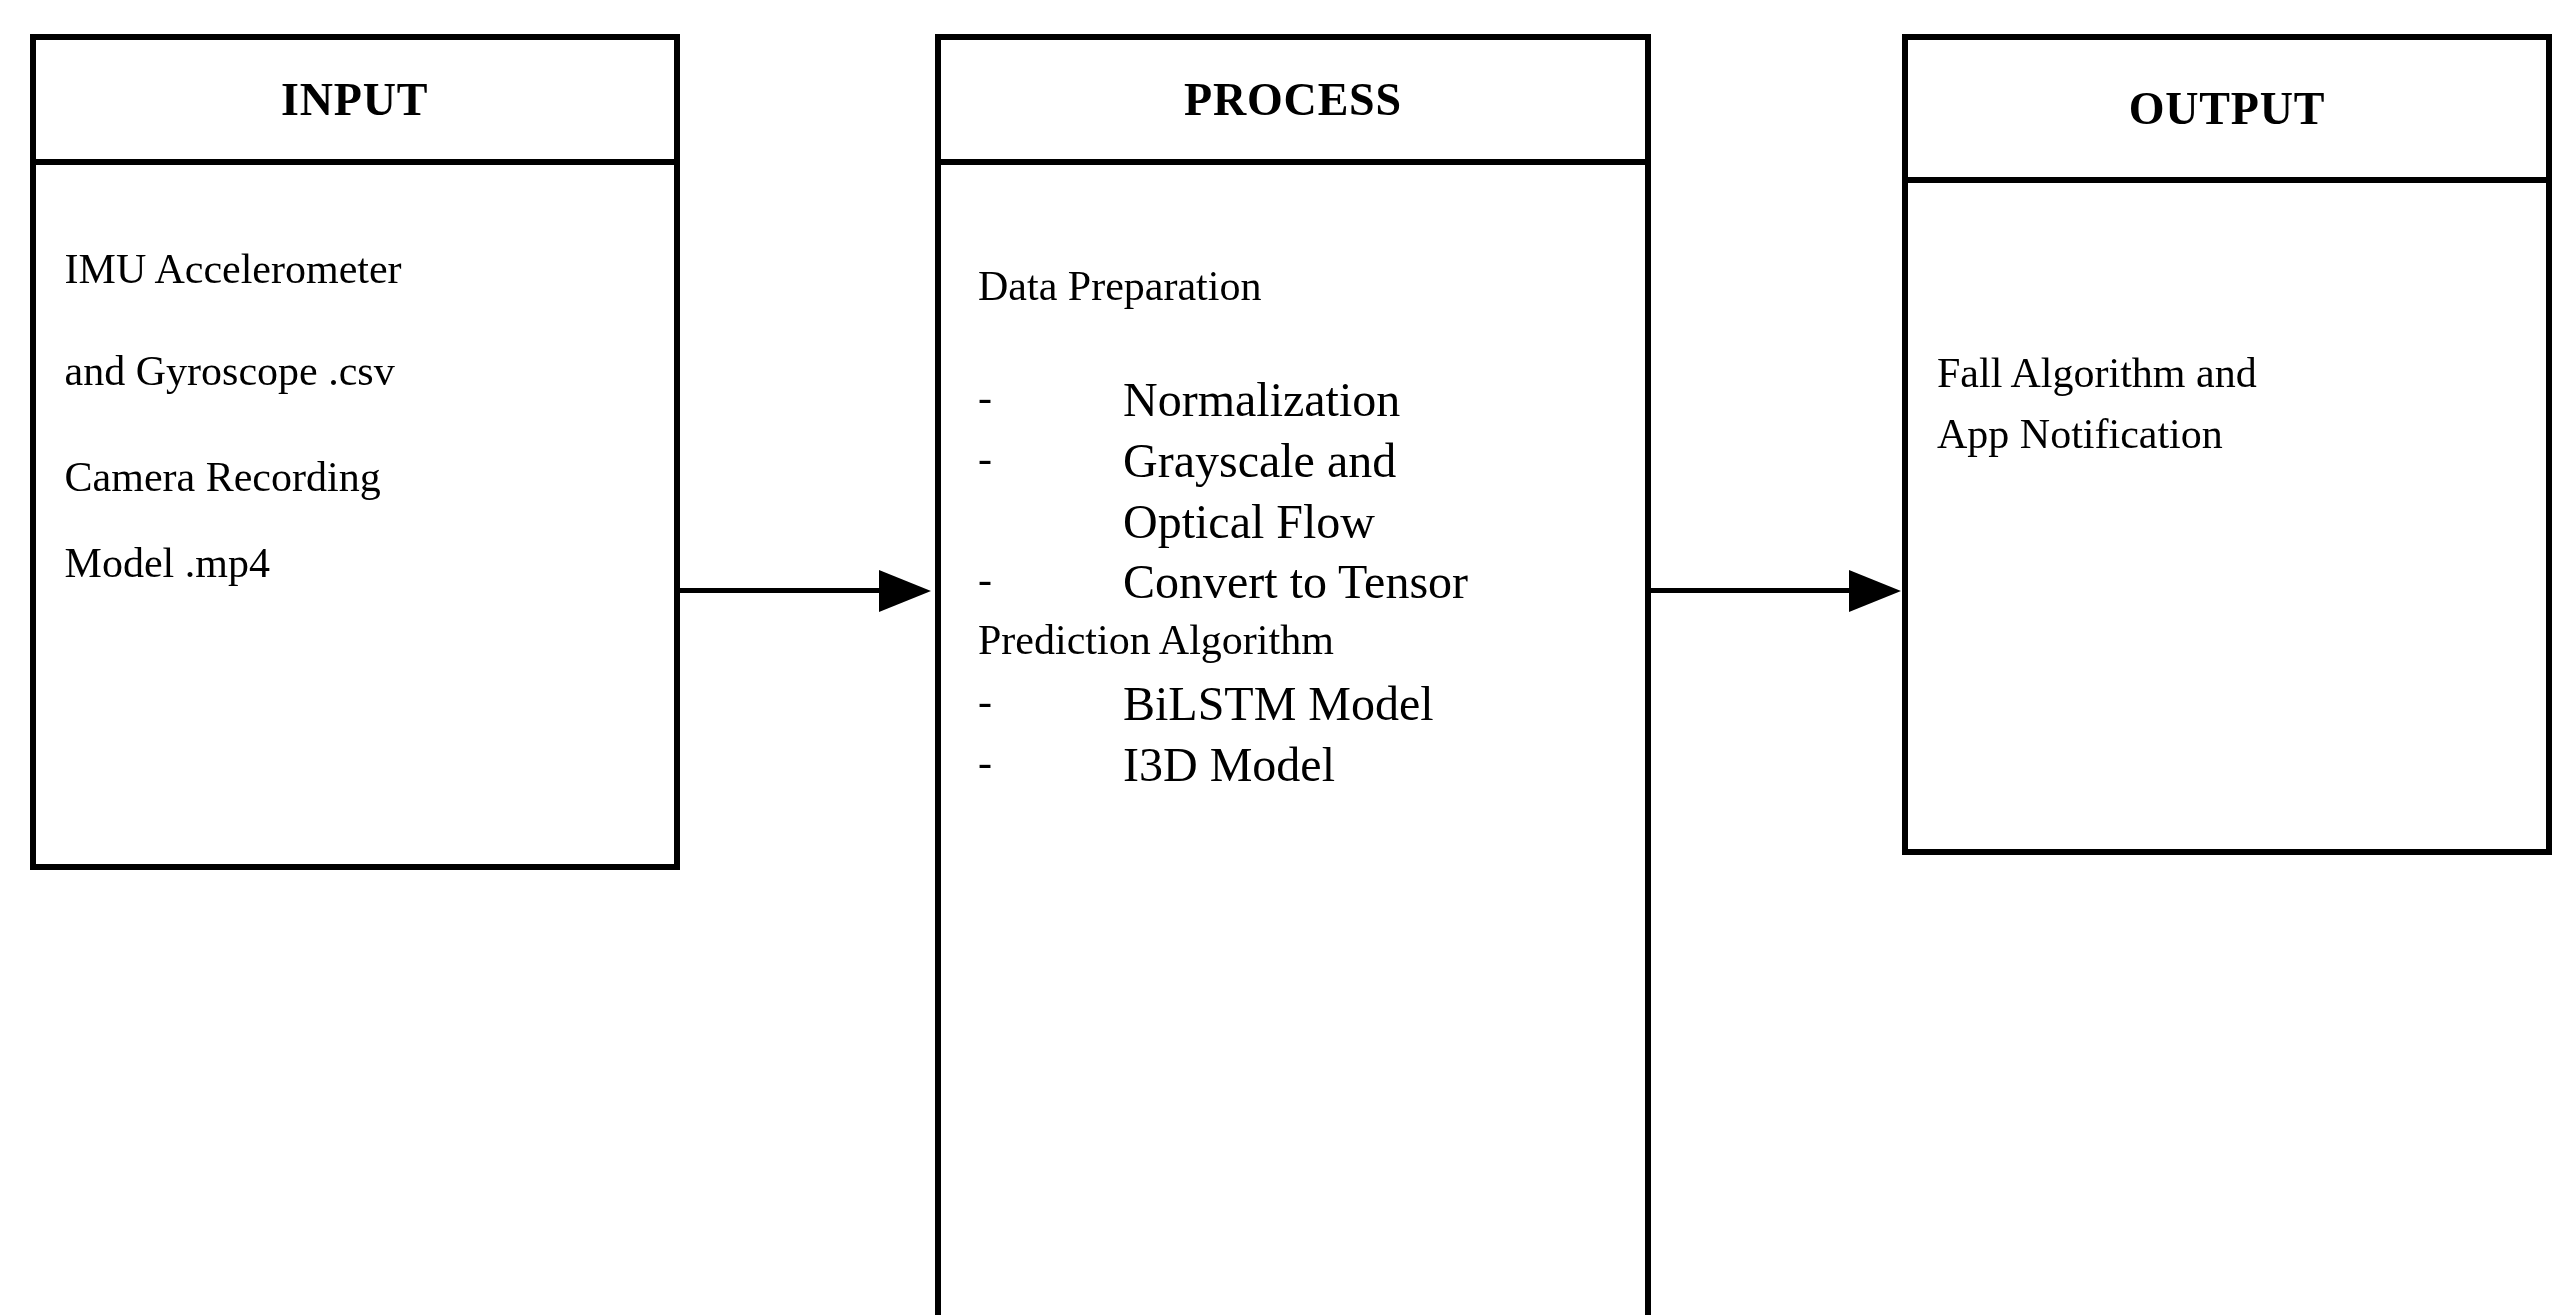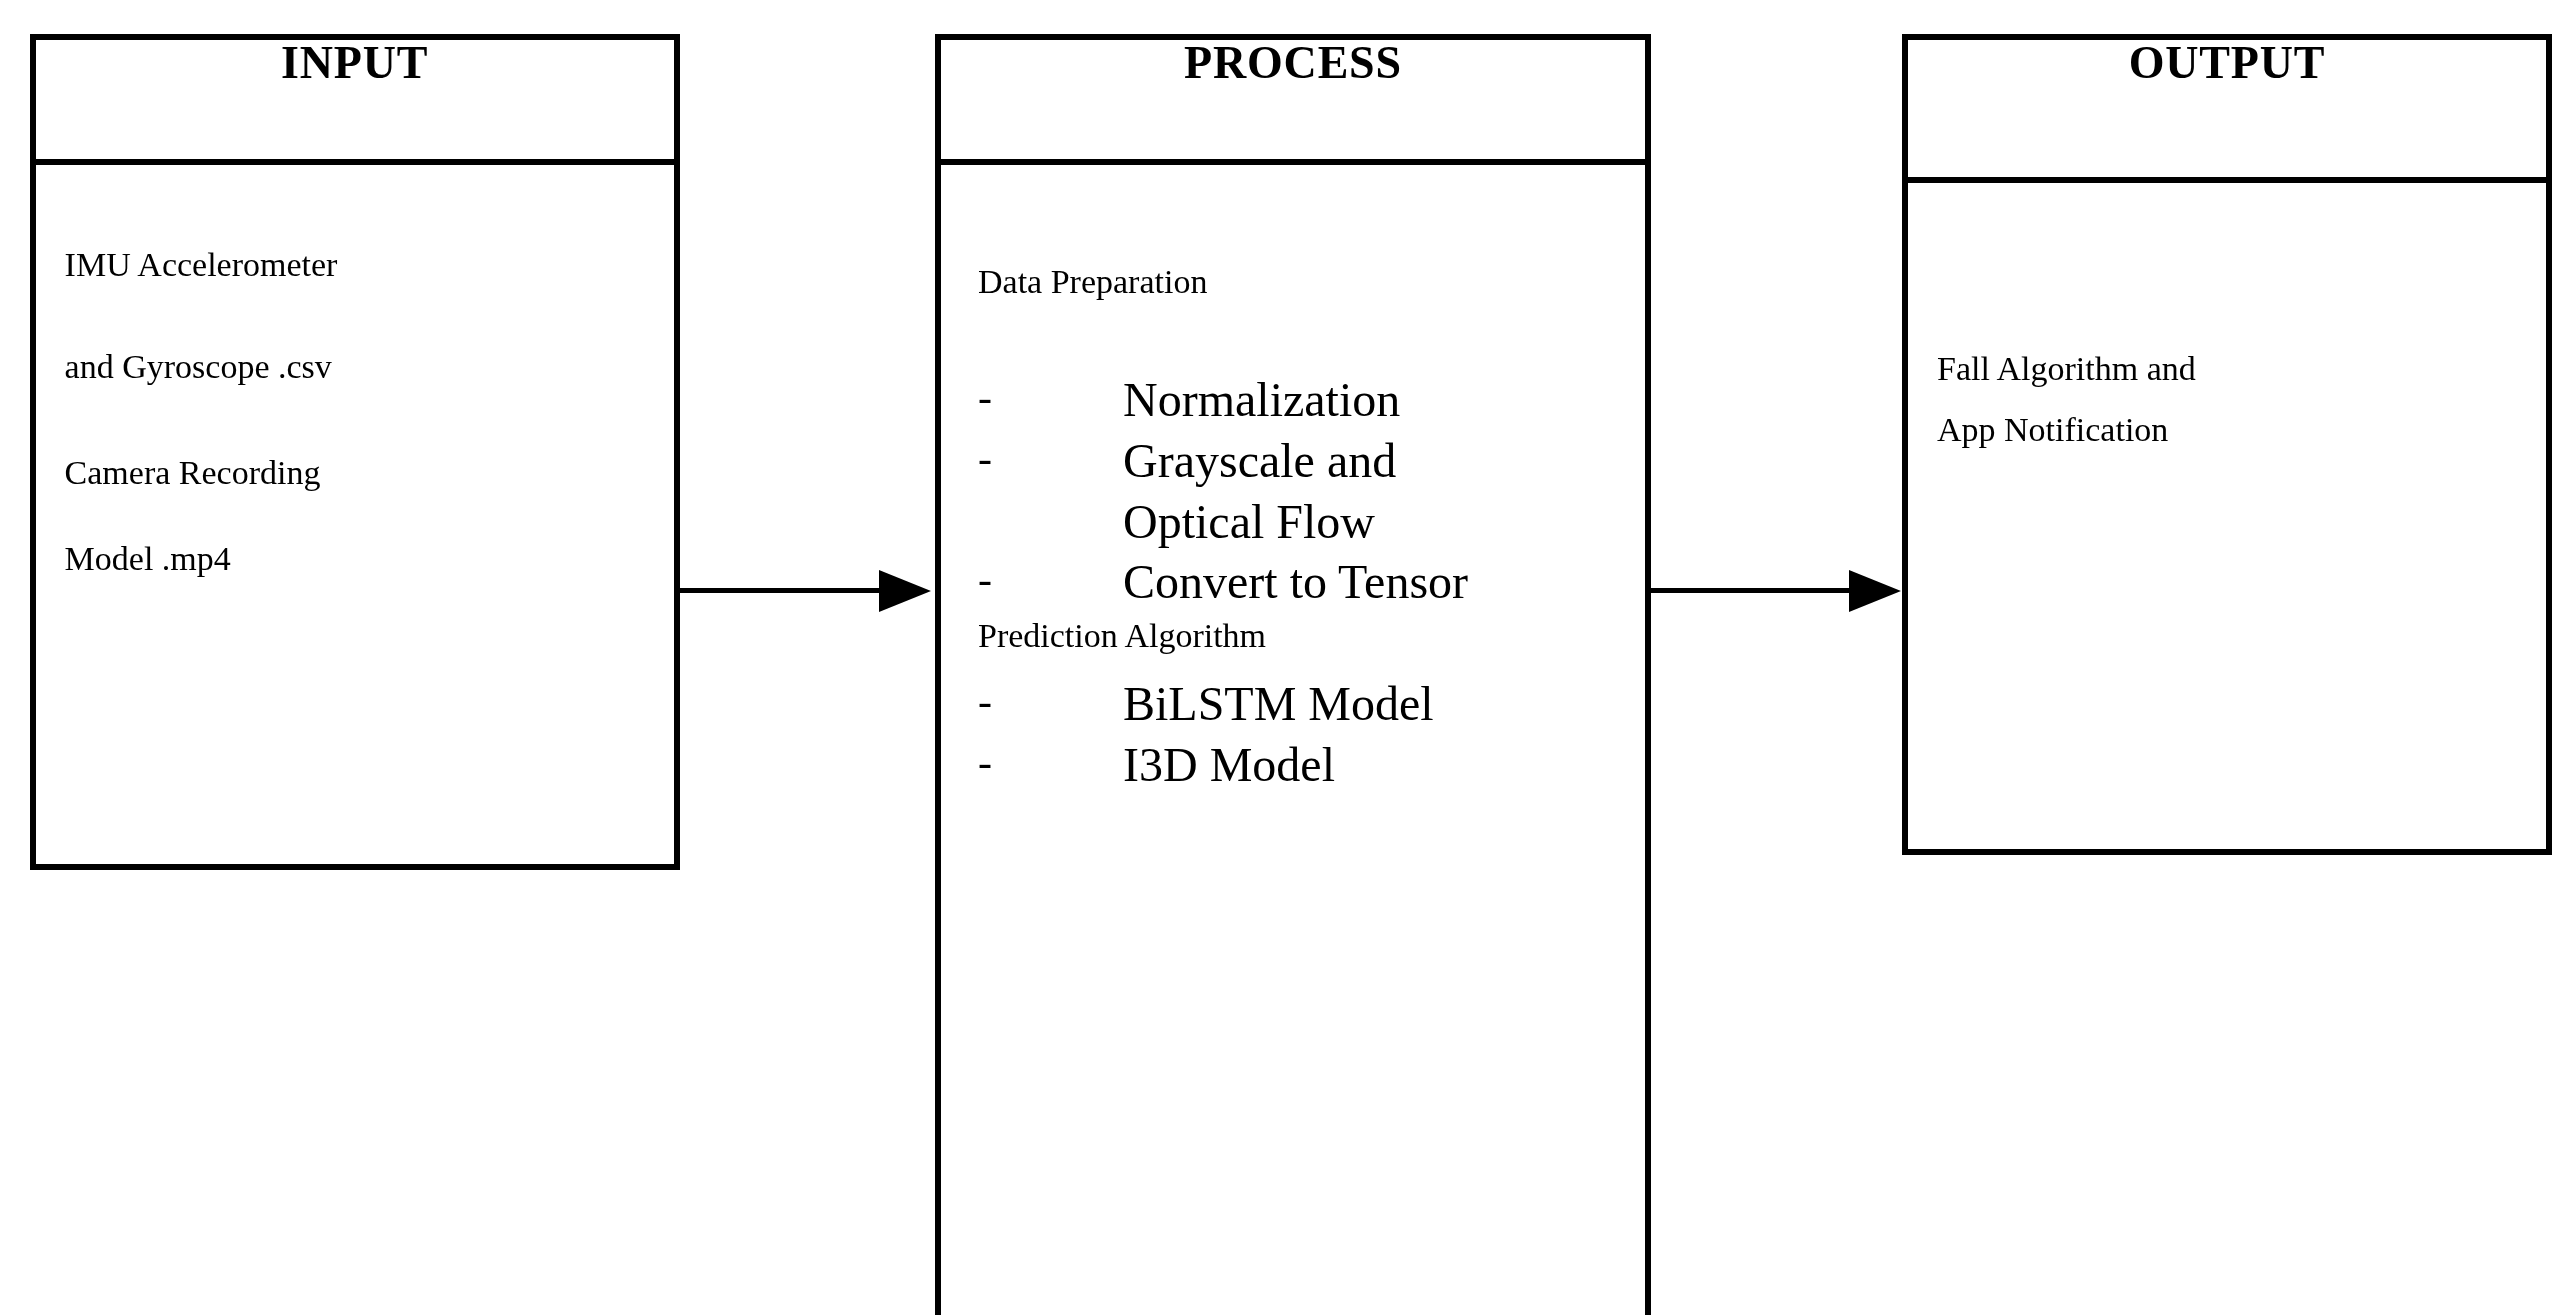--- a/index.html
+++ b/index.html
@@ -31,20 +31,21 @@
     box-sizing: border-box;
     border: 6.8px solid #000000;
     background: #ffffff;
   }
 
   .box-header {
     box-sizing: border-box;
     width: 100%;
     border-bottom: 6.8px solid #000000;
     display: flex;
+    align-items: center;
     justify-content: center;
   }
 
   .box-header-title {
     font-weight: bold;
     font-size: 46px;
     letter-spacing: 0.8px;
     line-height: 1;
     text-align: center;
     white-space: nowrap;
@@ -52,21 +53,21 @@
 
   .box-body {
     box-sizing: border-box;
     width: 100%;
     position: relative;
     padding: 0;
   }
 
   
   .body-line {
-    font-size: 34px;
+    font-size: 42px;
     line-height: 1;
     white-space: nowrap;
     position: absolute;
   }
 
   .bullet-line {
     position: absolute;
     font-size: 42px;
     line-height: 1;
     white-space: nowrap;

